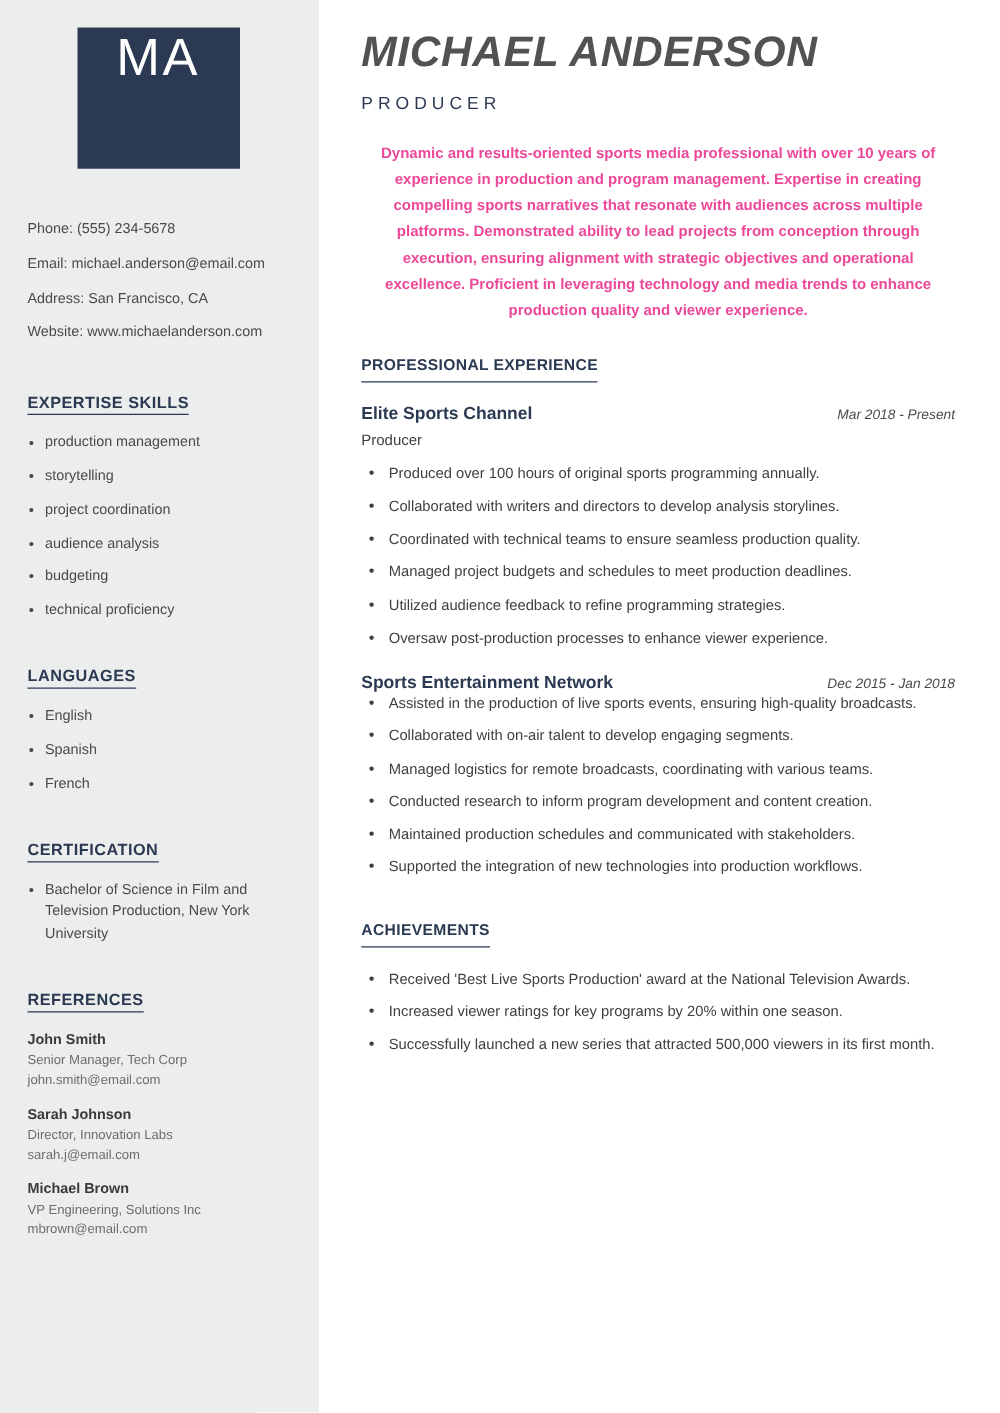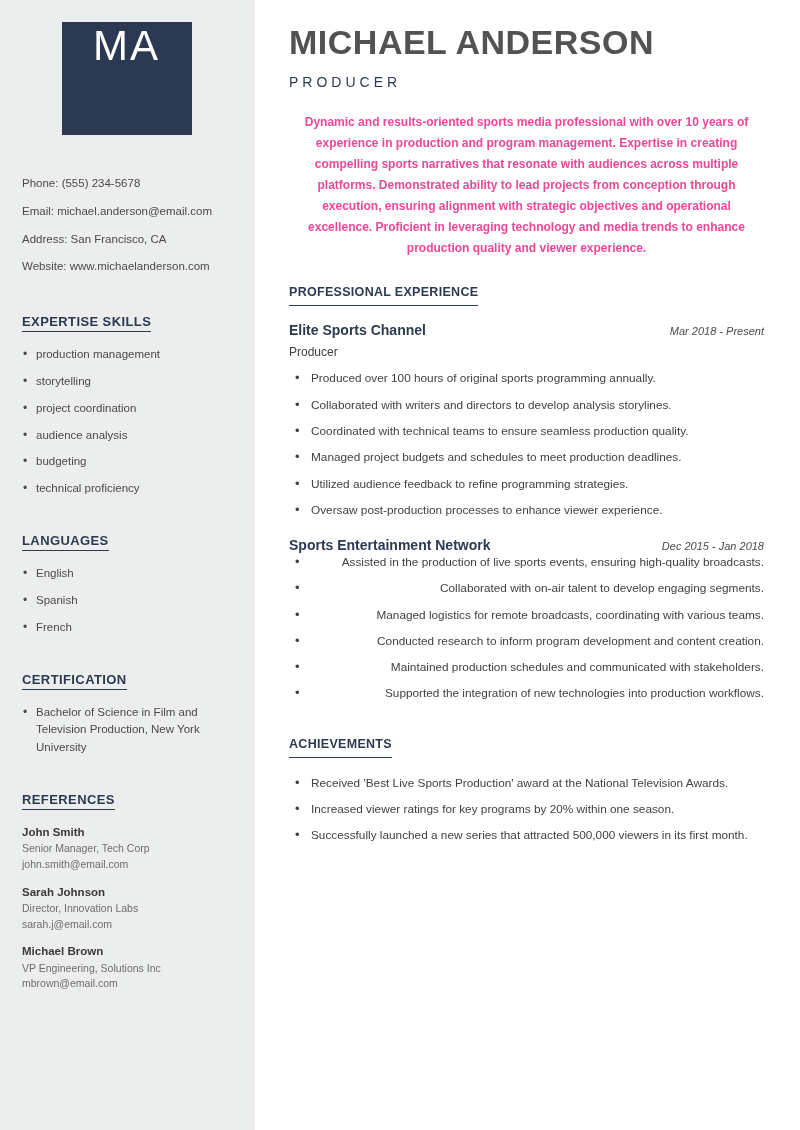--- a/index.html
+++ b/index.html
@@ -109,20 +109,21 @@
     padding: 24px 36px 0 34px;
     box-sizing: border-box;
   }
   .name {
     font-size: 34px;
     font-weight: bold;
     color: #525252;
     letter-spacing: 0.5px;
     line-height: 1.1;
     margin: 0;
+    font-style: italic;
   }
   .role {
     font-size: 14px;
     color: #2b3a52;
     letter-spacing: 4px;
     margin-top: 13px;
     margin-bottom: 0;
   }
   .summary {
     font-size: 12px;
@@ -186,21 +187,20 @@
     left: 6px;
     top: -1px;
     font-size: 13px;
     color: #3f3f3f;
   }
   .job-block {
     margin-bottom: 4px;
   }
   .job-block + .job-block {
     margin-top: 18px;
-    text-align: right;
   }
   .ach-list li {
     margin-bottom: 9px;
   }
 </style>
 </head>
 <body>
 
 <div class="page">
 

